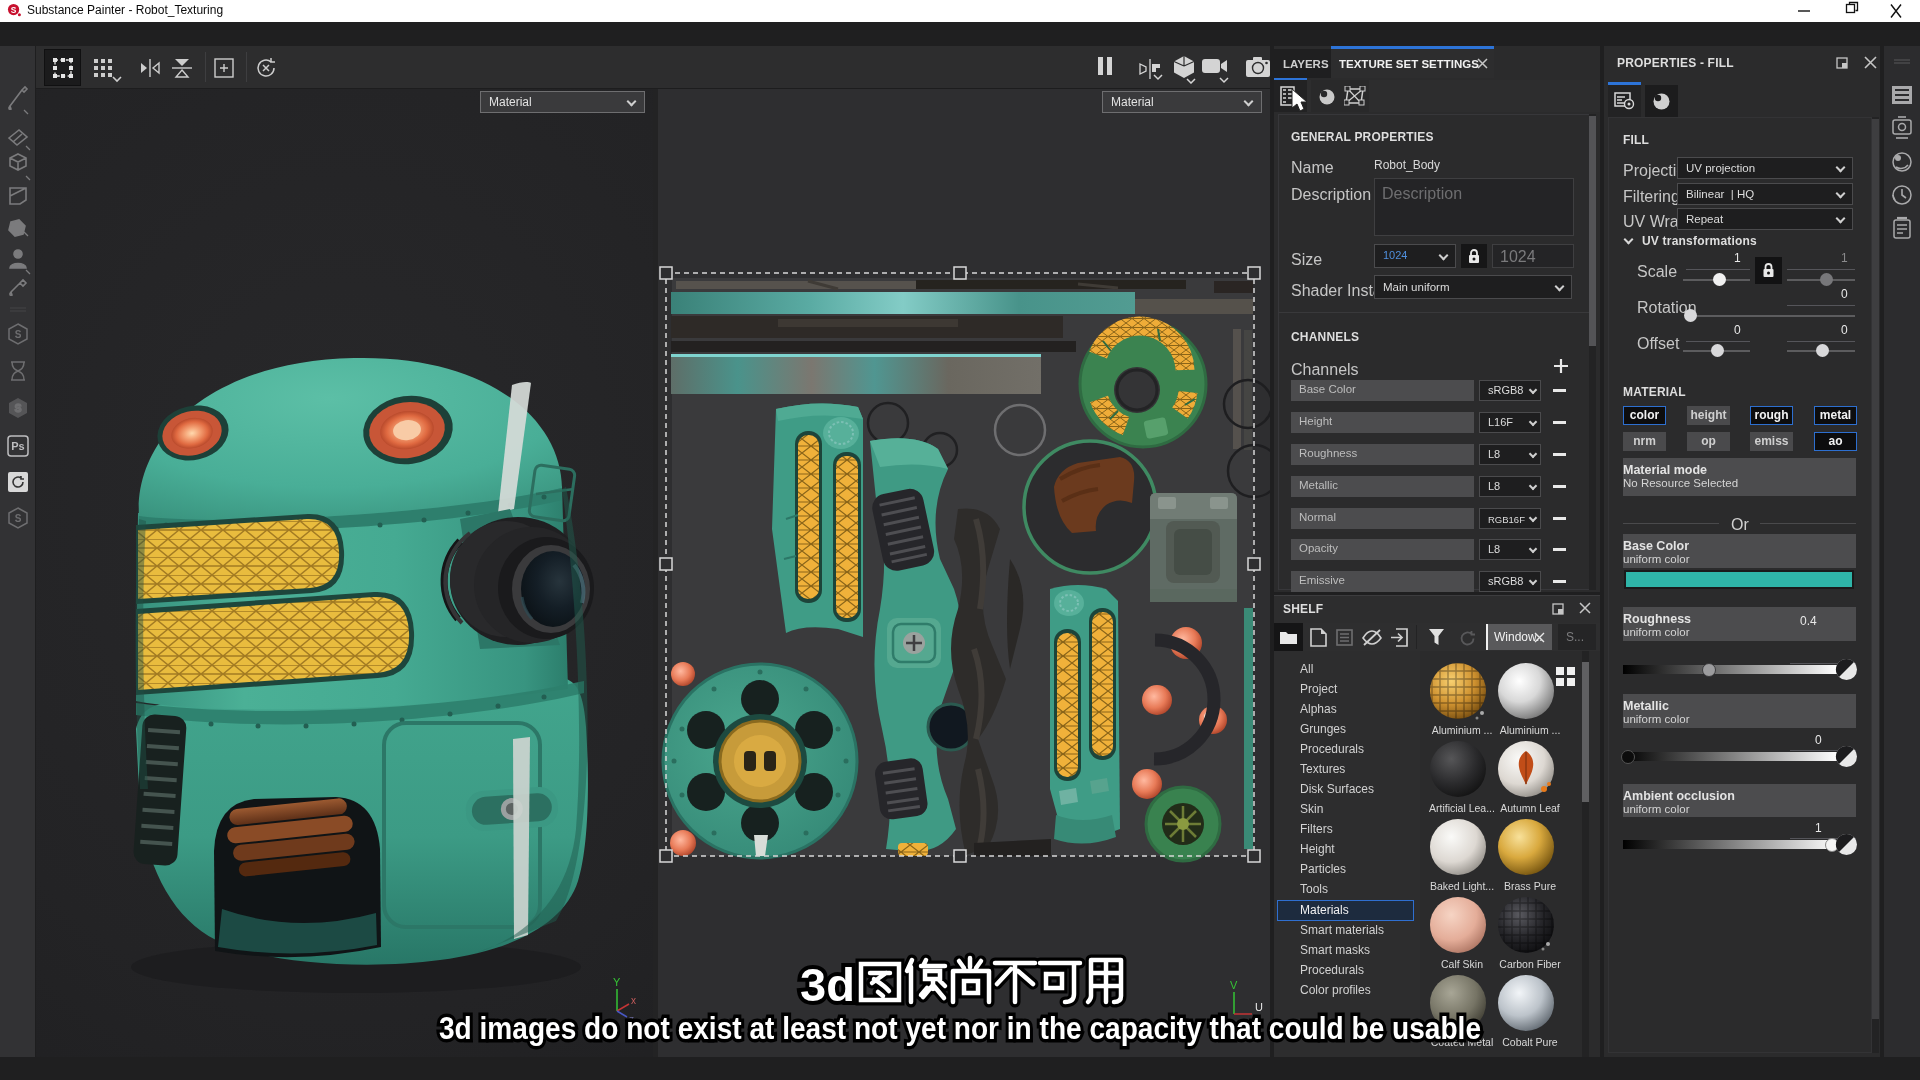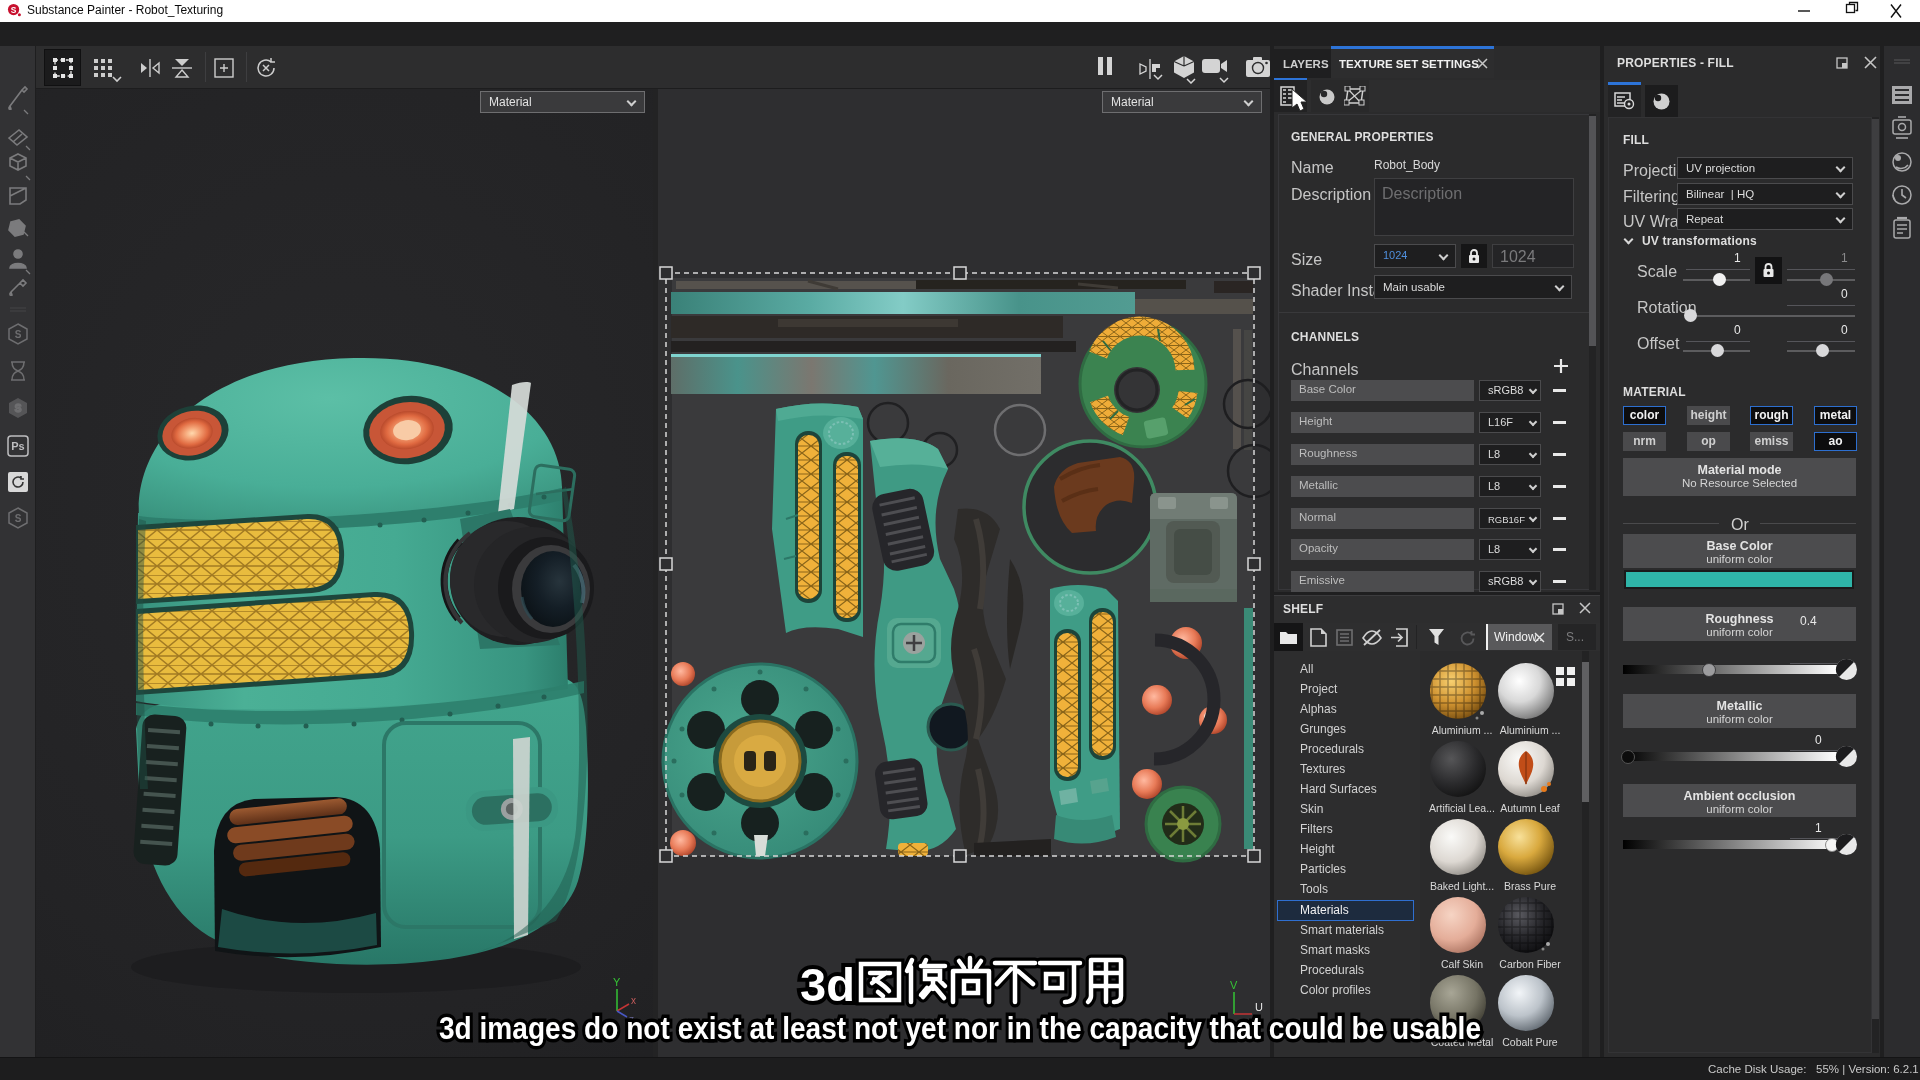--- a/index.html
+++ b/index.html
@@ -33,21 +33,21 @@
 .gapv{position:absolute;top:46px;width:4px;height:1011px;background:#1f1f20}
 
 #statusbar{left:0;top:1057px;width:1920px;height:23px;background:#1d1d1e;border-top:1px solid #141415;color:#c9c9c9;font-size:11.5px}
 
 .sechead{position:absolute;font-size:12px;font-weight:bold;color:#dedede;letter-spacing:0.2px}
 .lbl{position:absolute;font-size:16px;color:#c6c6c6}
 .combo{position:absolute;background:#1e1e1f;border:1px solid #4b4b4d;color:#dcdcdc;font-size:11px}
 .combo .ctext{position:absolute;left:8px;top:3px;white-space:nowrap}
 .graybtn{position:absolute;background:#4c4c4e;color:#bdbdbd;font-size:11.5px}
 .minus{position:absolute;width:13px;height:3px;background:#e8e8e8}
-.bigbtn{position:absolute;left:19px;width:233px;background:#4c4c4e;text-align:center;color:#e3e3e3}
+.bigbtn{position:absolute;left:19px;width:233px;background:#4c4c4e;color:#e3e3e3}
 .bigbtn .b1{font-weight:bold;font-size:12.5px;padding-top:5px}
 .bigbtn .b2{font-size:11.5px;color:#d5d5d5}
 .mbtn{position:absolute;width:43px;height:19px;font-size:12px;font-weight:bold;text-align:center;line-height:17px}
 .mbtn.on{background:#0d0d0e;border:1px solid #2d6fd0;color:#f2f2f2}
 .mbtn.off{background:#4a4a4c;border:1px solid #4a4a4c;color:#cfcfcf}
 .val{position:absolute;font-size:12px;color:#e8e8e8}
 .vline{position:absolute;height:1px;background:#55555a}
 .track{position:absolute;height:2px;background:#5c5c5e}
 .knob{position:absolute;width:13px;height:13px;border-radius:50%}
 .shlist{position:absolute;font-size:12px;color:#d2d2d2}
@@ -639,21 +639,21 @@
   <div style="position:absolute;left:187px;top:198px;width:26px;height:24px;background:#161617"></div>
   <svg style="position:absolute;left:193px;top:202px" width="14" height="16" viewBox="0 0 14 16">
         <rect x="2" y="7" width="10" height="8" rx="1" fill="#e8e8e8"></rect>
         <path d="M4 7 V5 a3 3 0 0 1 6 0 V7" fill="none" stroke="#e8e8e8" stroke-width="1.8"></path>
         <circle cx="7" cy="11" r="1.5" fill="#161617"></circle>
       </svg>
   <div style="position:absolute;left:218px;top:198px;width:82px;height:24px;background:#242426;border:1px solid #3f3f41"></div>
   <div class="lbl" style="left:226px;top:202px;color:#7a7a7c">1024</div>
   <div class="lbl" style="left:17px;top:236px">Shader Instance</div>
   <div class="combo" style="left:100px;top:229px;width:198px;height:24px">
-        <span class="ctext" style="top:5px;font-size:11.5px">Main usable</span>
+        <span class="ctext" style="top:5px;font-size:11.5px">Main uniform</span>
         <div class="chev" style="right:8px;top:7px"></div>
       </div>
   <div style="position:absolute;left:5px;top:266px;width:312px;height:1px;background:#39393b"></div>
   <div class="sechead" style="left:17px;top:284px">CHANNELS</div>
   <div class="lbl" style="left:17px;top:315px">Channels</div>
   <svg style="position:absolute;left:279px;top:312px" width="16" height="16">
         <path d="M8 1v14M1 8h14" stroke="#e8e8e8" stroke-width="2.2"></path>
       </svg>
 
   <div class="graybtn" style="left:17px;top:334px;width:183px;height:21px;padding:3px 0 0 8px">Base Color</div>
@@ -748,21 +748,21 @@
         <path d="M1 1l9 9M10 1L1 10" stroke="#e8e8e8" stroke-width="1.4"></path>
       </svg>
   <div style="position:absolute;left:284px;top:29px;width:38px;height:26px;background:#252526;color:#7c7c7e;font-size:12px;padding:6px 0 0 8px">S...</div>
 
   <div class="shlist" style="left:26px;top:67px">All</div>
   <div class="shlist" style="left:26px;top:87px">Project</div>
   <div class="shlist" style="left:26px;top:107px">Alphas</div>
   <div class="shlist" style="left:26px;top:127px">Grunges</div>
   <div class="shlist" style="left:26px;top:147px">Procedurals</div>
   <div class="shlist" style="left:26px;top:167px">Textures</div>
-  <div class="shlist" style="left:26px;top:187px">Hard Surfaces</div>
+  <div class="shlist" style="left:26px;top:187px">Disk Surfaces</div>
   <div class="shlist" style="left:26px;top:207px">Skin</div>
   <div class="shlist" style="left:26px;top:227px">Filters</div>
   <div class="shlist" style="left:26px;top:247px">Height</div>
   <div class="shlist" style="left:26px;top:267px">Particles</div>
   <div class="shlist" style="left:26px;top:287px">Tools</div>
   <div style="position:absolute;left:3px;top:305px;width:137px;height:21px;background:#1d2b3e;border:1px solid #2f6fd0"></div>
   <div class="shlist" style="left:26px;top:308px;color:#f0f0f0">Materials</div>
   <div class="shlist" style="left:26px;top:328px">Smart materials</div>
   <div class="shlist" style="left:26px;top:348px">Smart masks</div>
   <div class="shlist" style="left:26px;top:368px">Procedurals</div>
@@ -1017,23 +1017,20 @@
     <circle cx="18" cy="149" r="9"></circle>
           <path d="M18 143 v6 l4 3" stroke-width="1.6"></path>
           <path d="M9 149 a9 9 0 0 0 2 5" stroke-width="1.6"></path>
     <rect x="10" y="174" width="16" height="18" rx="2"></rect>
           <path d="M13 179 h10 M13 183 h10 M13 187 h6" stroke-width="1.3"></path>
           <path d="M13 172 h10" stroke-width="2.2"></path>
   </g>
 </svg>
 </div>
 
-<div id="statusbar" class="abs">
-  <span style="position:absolute;left:1708px;top:5px">Cache Disk Usage:&nbsp;&nbsp;&nbsp;55% | Version: 6.2.1</span>
-</div>
 
 <div id="subs" class="abs" style="left:0;top:930px;width:1920px;height:150px;z-index:20;pointer-events:none">
 <svg width="1920" height="150" viewBox="0 0 1920 150">
   <text x="800" y="71" font-size="47" font-weight="bold" fill="#fff" stroke="#000" stroke-width="8" paint-order="stroke" font-family="Liberation Sans, sans-serif">3d</text>
   <g fill="none" stroke-linecap="round">
     <g id="cjk-black" stroke="#000" stroke-width="11">
       <g transform="translate(858,28)">
               <path d="M3 6 h38 v36 h-38 z M12 15 h20 M28 15 L14 25 M16 21 C22 25 27 28 31 33 M20 34 l5 4"></path>
             </g>
       <g transform="translate(903,28)">

